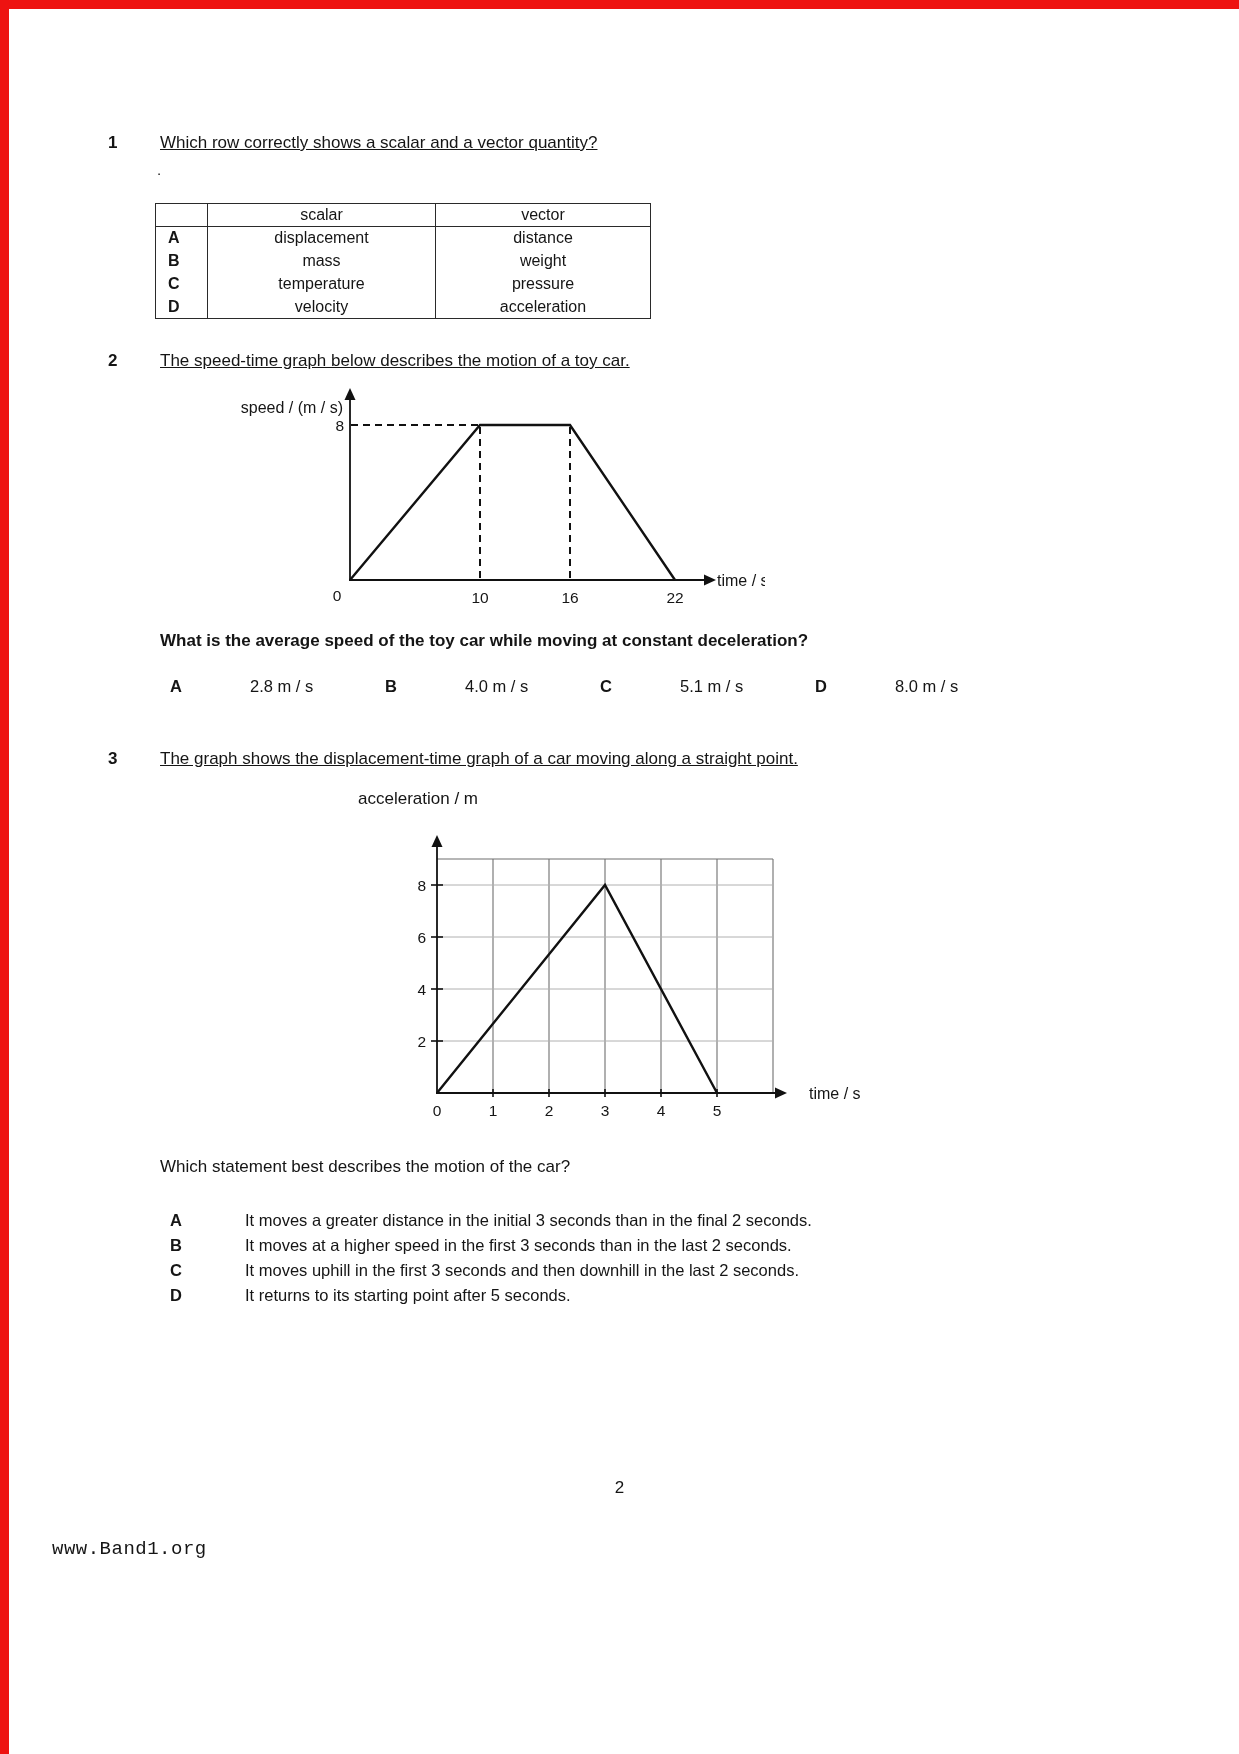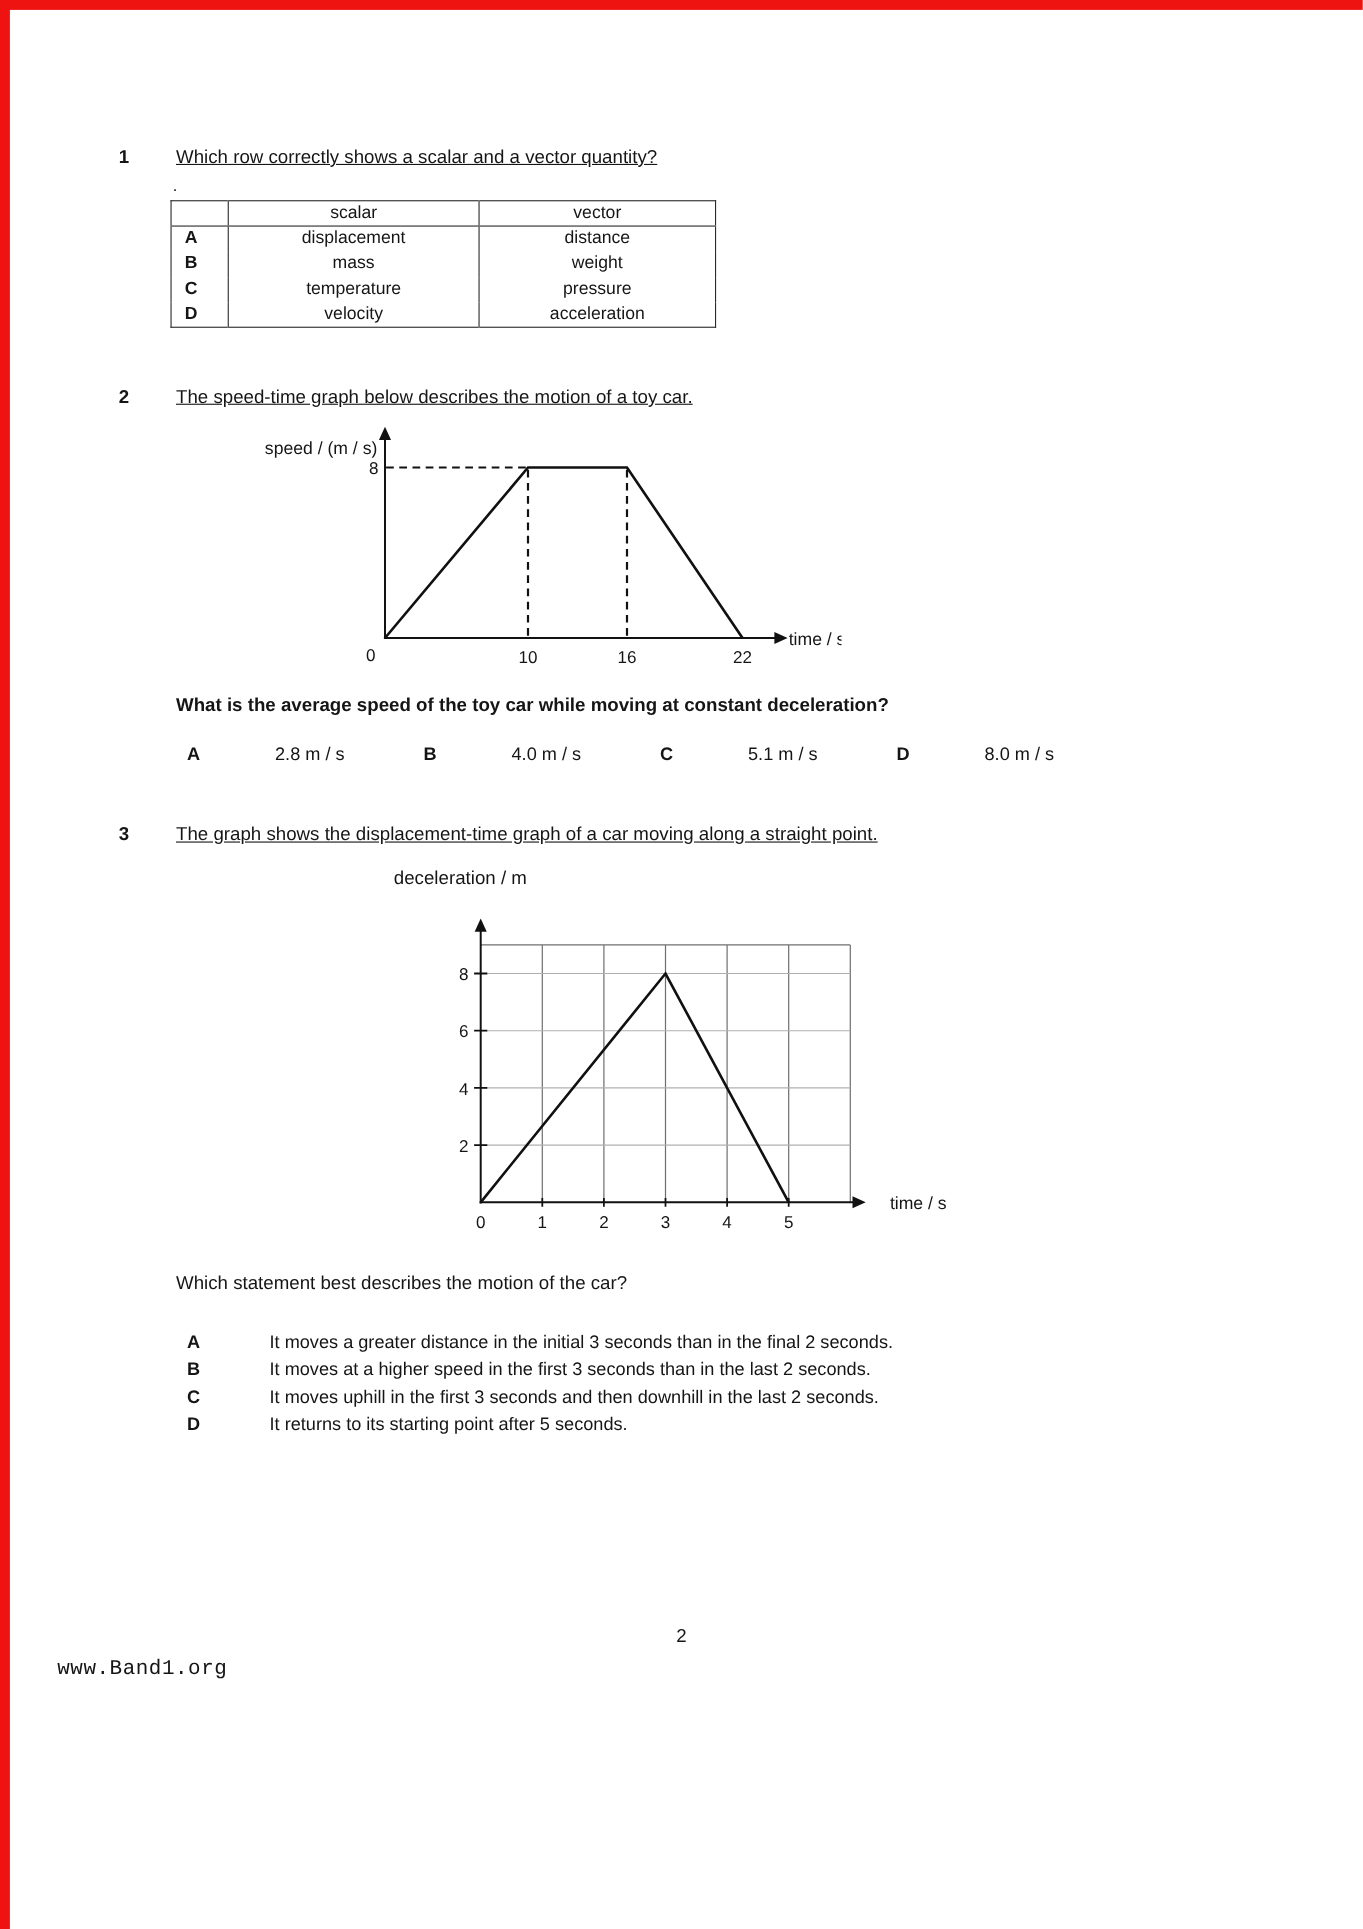--- a/index.html
+++ b/index.html
@@ -13,21 +13,21 @@
   .edge-left { position:absolute; top:0; left:0; width:9px; height:1754px; background:var(--accent-red,#ee1311); }
   .abs { position:absolute; }
   .q-row { display:flex; font-size:17px; line-height:20px; }
   .q-num { font-weight:bold; width:52px; flex:0 0 52px; }
   .q-text { white-space:nowrap;text-decoration:underline; }
   .plain { font-size:17px; line-height:20px; }
   .stray-dot { font-size:15px; }
 
   
   table.sv-table { border-collapse:collapse; font-size:16px; table-layout:fixed; }
-  table.sv-table { border:1.6px solid #2a2a2a; }
+  table.sv-table { border:1.6px solid #2a2a2a;margin-top:21px; }
   table.sv-table th, table.sv-table td { height:23px; text-align:center; font-weight:normal; padding:0 4px; }
   table.sv-table col.c-label { width:52px; }
   table.sv-table col.c-scalar { width:228px; }
   table.sv-table col.c-vector { width:215px; }
   table.sv-table thead th { border-bottom:1.4px solid #2a2a2a; }
   table.sv-table .vline { border-left:1.4px solid #2a2a2a; }
   table.sv-table td.rl { text-align:left; padding-left:12px; font-weight:bold; }
 
   
   .gtext { font-size:16px; fill:#151515; }
@@ -39,21 +39,21 @@
   .gridv { stroke:#6f6f6f; stroke-width:1.1; }
   .gridh { stroke:#b0b0b0; stroke-width:1; }
   .tick { stroke:#111; stroke-width:1.6; }
 
   
   .opts-grid { display:grid; grid-template-columns:80px 135px 80px 135px 80px 135px 80px 160px; font-size:16.5px; }
   .opt-label { font-weight:bold; }
   .opt-line { display:flex; font-size:16.5px; line-height:25px; }
   .opt-line .opt-label { width:75px; flex:0 0 75px; }
   .page-number { width:1239px; text-align:center; font-size:17px; }
-  .footer { font-family:"Liberation Mono", monospace; font-size:19px; letter-spacing:0.5px; }
+  .footer { font-family:"Liberation Mono", monospace; font-size:19px; letter-spacing:0.5px;margin-top:32px; }
 </style>
 </head>
 <body>
 
 <div class="page">
   <div class="edge-top"></div>
   <div class="edge-left"></div>
 
   <div class="abs q-row" style="top:133px; left:108px;">
     <span class="q-num">1</span>
@@ -137,21 +137,21 @@
     <span class="opt-value">5.1 m / s</span>
     <span class="opt-label">D</span>
     <span class="opt-value">8.0 m / s</span>
   </div>
 
   <div class="abs q-row" style="top:749px; left:108px;">
     <span class="q-num">3</span>
     <span class="q-text">The graph shows the displacement-time graph of a car moving along a straight point.</span>
   </div>
 
-  <div class="abs plain" style="top:789px; left:358px;">deceleration / m</div>
+  <div class="abs plain" style="top:789px; left:358px;">acceleration / m</div>
 
   <svg class="abs" style="top:833px; left:397px;" width="500" height="300">
 
     <line class="gridv" x1="40" y1="26" x2="376" y2="26"></line>
     <line class="gridv" x1="96" y1="26" x2="96" y2="260"></line>
     <line class="gridv" x1="152" y1="26" x2="152" y2="260"></line>
     <line class="gridv" x1="208" y1="26" x2="208" y2="260"></line>
     <line class="gridv" x1="264" y1="26" x2="264" y2="260"></line>
     <line class="gridv" x1="320" y1="26" x2="320" y2="260"></line>
     <line class="gridv" x1="376" y1="26" x2="376" y2="260"></line>

